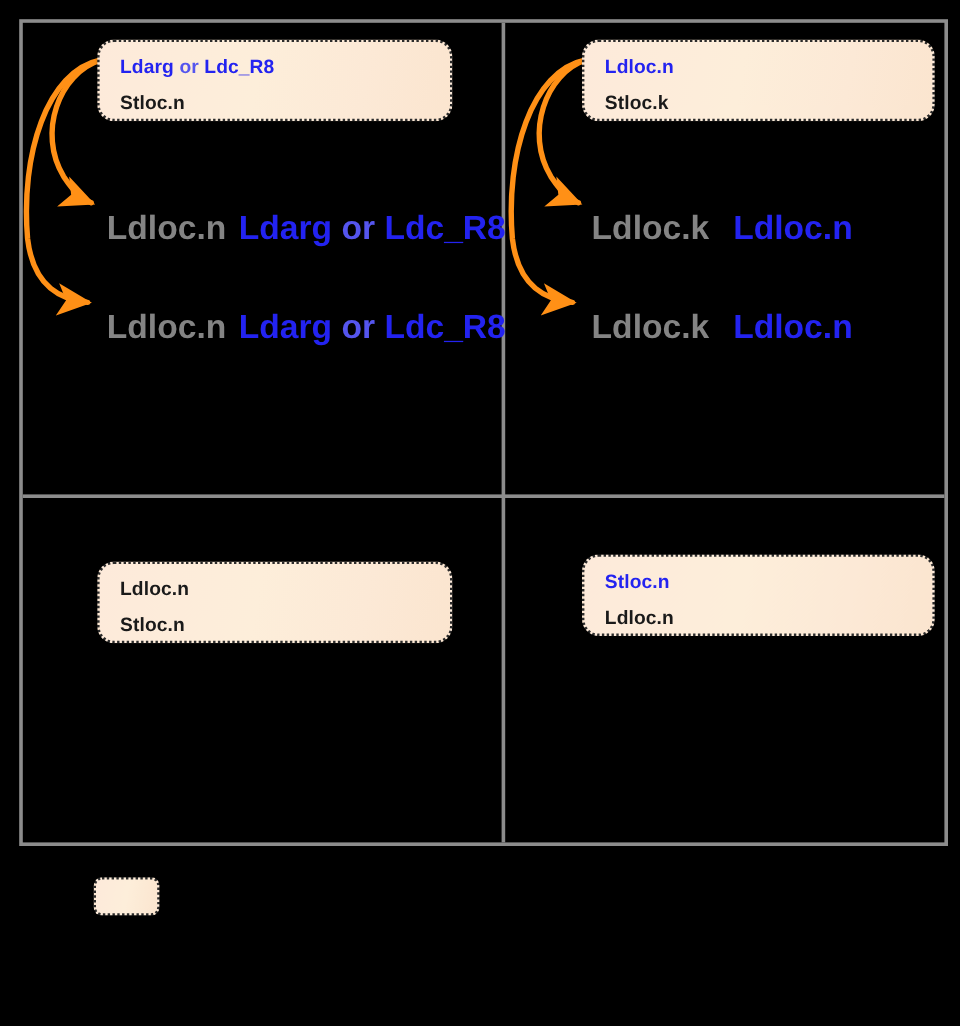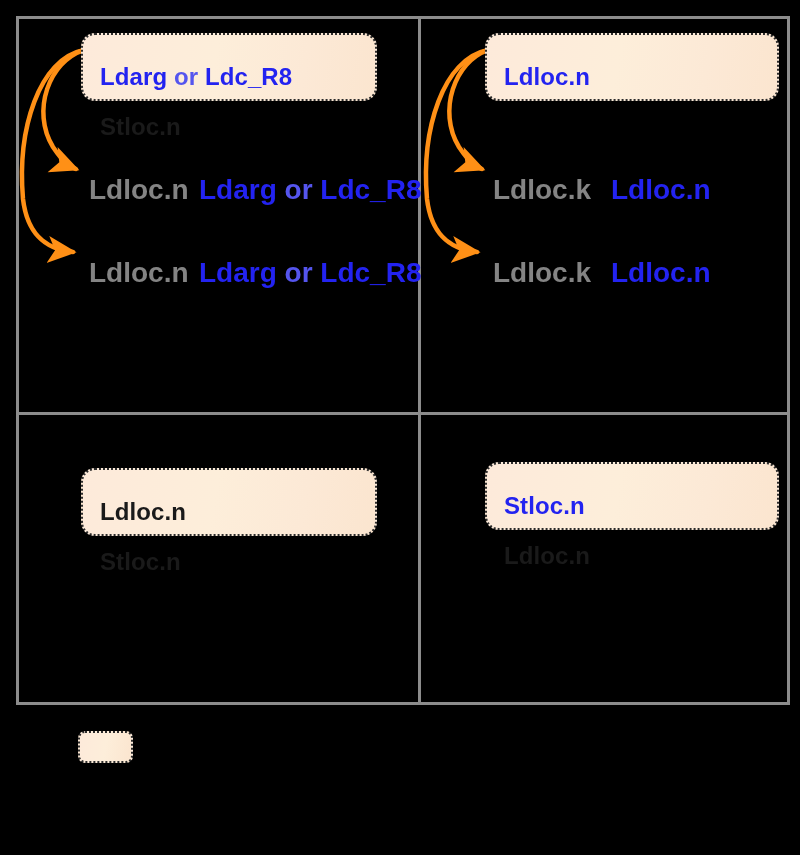--- a/index.html
+++ b/index.html
@@ -64,26 +64,25 @@
   .codebox {
     position: absolute;
     box-sizing: border-box;
     border: 2px dotted #2b2b2b;
     border-radius: 14px;
     background: linear-gradient(100deg, #fdeada 0%, #fdeeda 45%, #fce9d6 75%, #fbe5cf 100%);
     box-shadow: 0 1px 2px rgba(0,0,0,0.25);
     padding: 7px 0 7px 17px;
   }
   .codeline {
-    font-size: 24px;
+    font-size: 16px;
     font-weight: bold;
     line-height: 30px;
     white-space: nowrap;
     letter-spacing: 0.1px;
-    margin-top: 20px;
   }
 
   .c-blue  { color: #2323f0; }
   .c-or    { color: #5555ee; font-weight: bold; }
   .c-black { color: #1a1a1a; }
   .c-gray  { color: #848484; }
 
   
   .row {
     position: absolute;
@@ -171,20 +170,21 @@
           <marker id="ah2" markerWidth="7" markerHeight="7" refX="5.6" refY="3.5" orient="auto" markerUnits="strokeWidth">
             <path d="M0,0.5 L6.4,3.5 L0,6.5 L1.6,3.5 Z" fill="#ff9016"></path>
           </marker>
         </defs>
         <path d="M 67,31 C 34,42 16,92 38,128 C 50,146 56,148 61,150" stroke="#ff9016" stroke-width="4.5" fill="none" stroke-linecap="round" marker-end="url(#ah2)"></path>
         <path d="M 67,31 C 22,40 0,110 6,180 C 11,222 36,231 56,233" stroke="#ff9016" stroke-width="4.5" fill="none" stroke-linecap="round" marker-end="url(#ah2)"></path>
       </svg>
 
       <div class="codebox" style="left:64px; top:14px; width:294px; height:68px;">
         <div class="codeline c-blue">Ldloc.n</div>
+        <div class="codeline c-black">Stloc.k</div>
       </div>
 
       <div class="row" style="left:72px; top:159px;">
         <span class="lhs c-gray" style="display:inline-block; width:118px;">Ldloc.k</span><span class="rhs c-blue">Ldloc.n</span>
       </div>
 
       <div class="row" style="left:72px; top:242px;">
         <span class="lhs c-gray" style="display:inline-block; width:118px;">Ldloc.k</span><span class="rhs c-blue">Ldloc.n</span>
       </div>
     </div>

